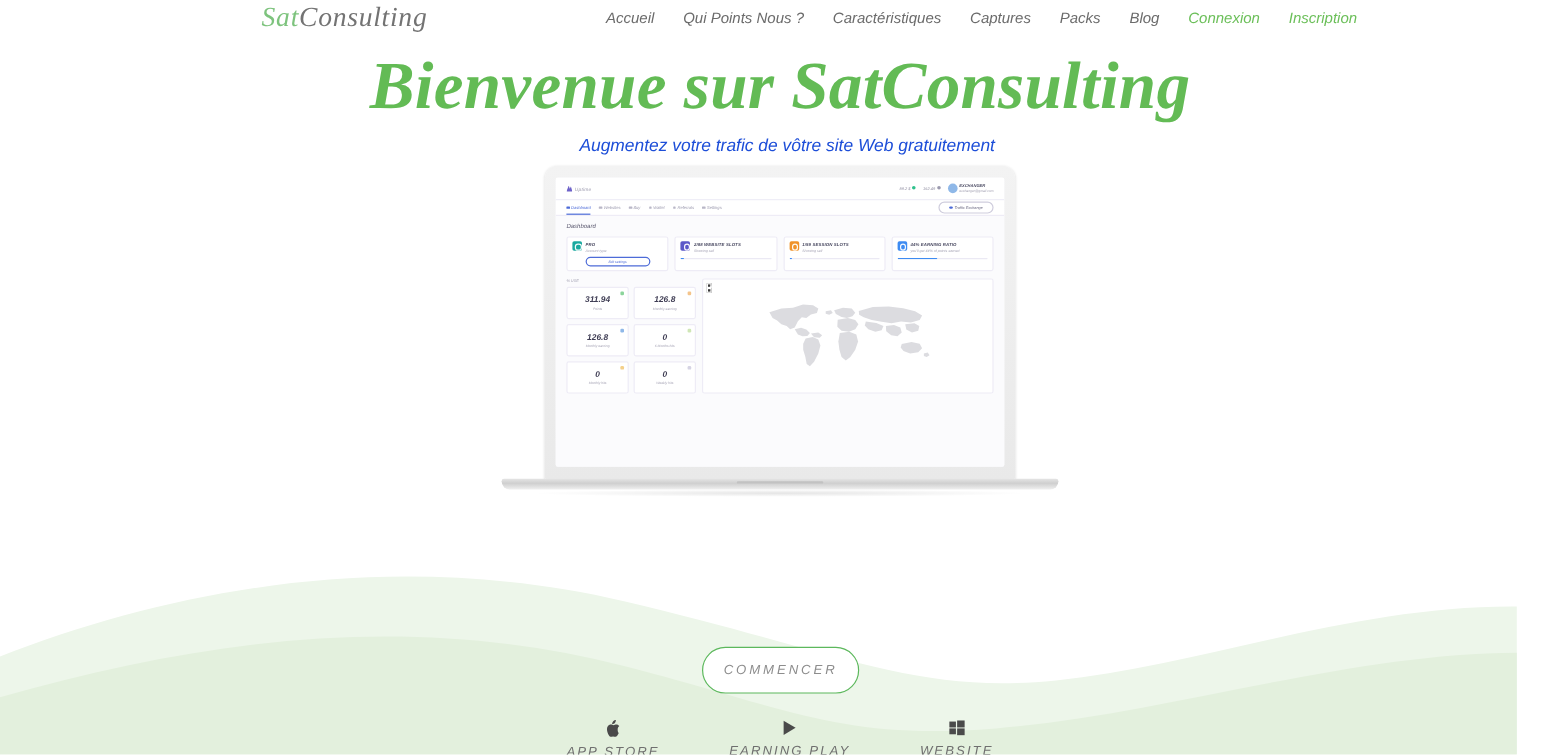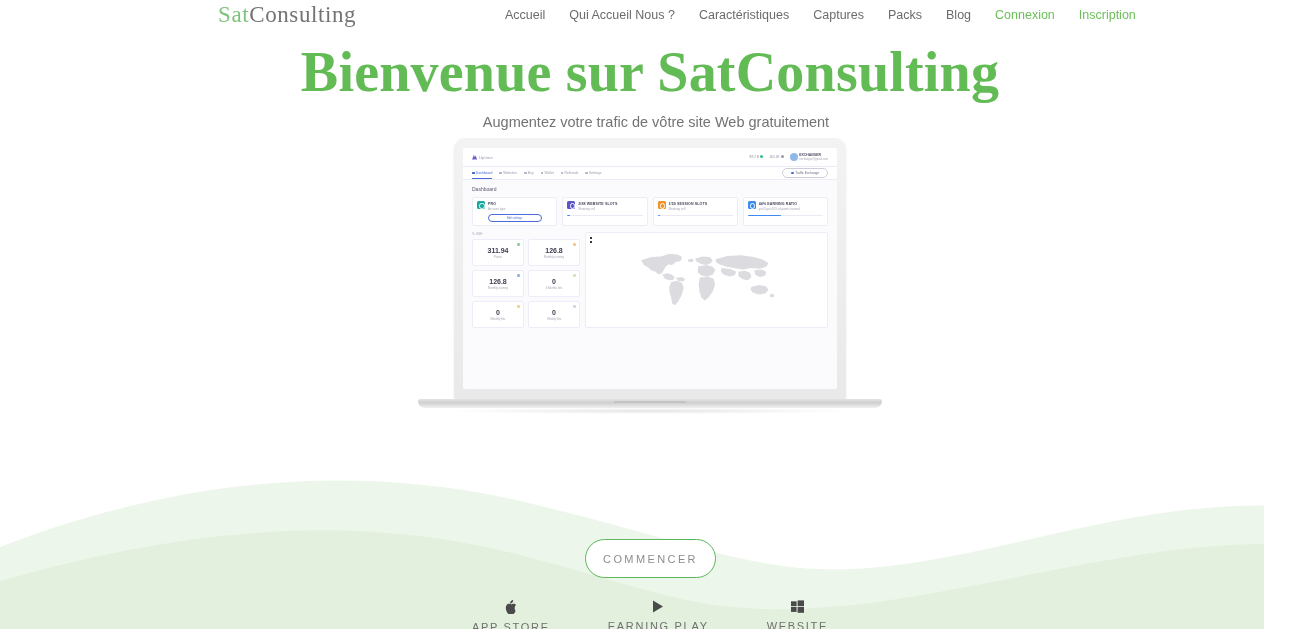--- a/index.html
+++ b/index.html
@@ -2,21 +2,21 @@
 <html><head>
 <meta charset="utf-8">
 <style>
   * { box-sizing: border-box; margin: 0; padding: 0; }
   html, body {
     width: 1300px; height: 629px;
     background: #ffffff;
     font-family: "Liberation Sans", sans-serif;
     overflow: hidden;
   }
-  .page { position: relative; width: 1264px; height: 629px; overflow: hidden; background:#fff; }
+  .page { position: relative; width: 1264px; height: 629px; overflow: hidden; background:#fff;font-style:italic; }
 
   
   .waves { position: absolute; left: 0; bottom: 0; width: 1300px; height: 200px; z-index: 0; }
 
   
   .header {
     position: absolute; top: 0; left: 0; width: 1300px; height: 30px;
     z-index: 5;
   }
   .logo {
@@ -37,21 +37,21 @@
   .nav a:last-child { margin-right: 0; }
 
   
   .hero { position: absolute; top: 40px; left: 0; width: 1300px; text-align: center; z-index: 3; }
   .hero h1 {
     font-family: "Liberation Serif", serif;
     font-size: 56px; font-weight: bold; color: #63bb55;
     letter-spacing: 0.2px; line-height: 1.15;
   }
   .hero .sub {
-    margin-top: 10px; font-size: 14.5px; color: #737373; font-weight: normal; margin-left: 12px;
+    margin-top: 10px; font-size: 14.5px; color: #1d4ed8; font-weight: normal; margin-left: 12px;
   }
 
   
   .laptop { position: absolute; left: 418px; top: 138px; width: 464px; height: 280px; z-index: 3; }
   .lid {
     position: absolute; left: 36px; top: 0; width: 392px; height: 262px;
     background: linear-gradient(180deg,#f3f3f3 0%, #e9e9e9 100%);
     border-radius: 11px 11px 3px 3px;
     box-shadow: 0 1px 2px rgba(0,0,0,0.10);
     padding: 10px 9px 11px 9px;
@@ -199,21 +199,21 @@
     <path d="M0,118 C150,60 330,28 520,72 C700,114 760,150 880,138 C1010,125 1150,66 1300,78 L1300,200 L0,200 Z" fill="#edf6ea"></path>
     <path d="M0,152 C170,104 340,80 520,126 C660,162 700,188 830,178 C980,166 1150,106 1300,116 L1300,200 L0,200 Z" fill="#e3f0dd"></path>
   </svg>
 
   <div class="header">
     <div class="logo">
       <span class="sat">Sat</span><span class="consulting">Consulting</span>
     </div>
     <nav class="nav">
       <a href="#">Accueil</a>
-      <a href="#">Qui Accueil Nous ?</a>
+      <a href="#">Qui Points Nous ?</a>
       <a href="#">Caractéristiques</a>
       <a href="#">Captures</a>
       <a href="#">Packs</a>
       <a href="#">Blog</a>
       <a href="#" class="green">Connexion</a>
       <a href="#" class="green">Inscription</a>
     </nav>
   </div>
 
   <div class="hero">

